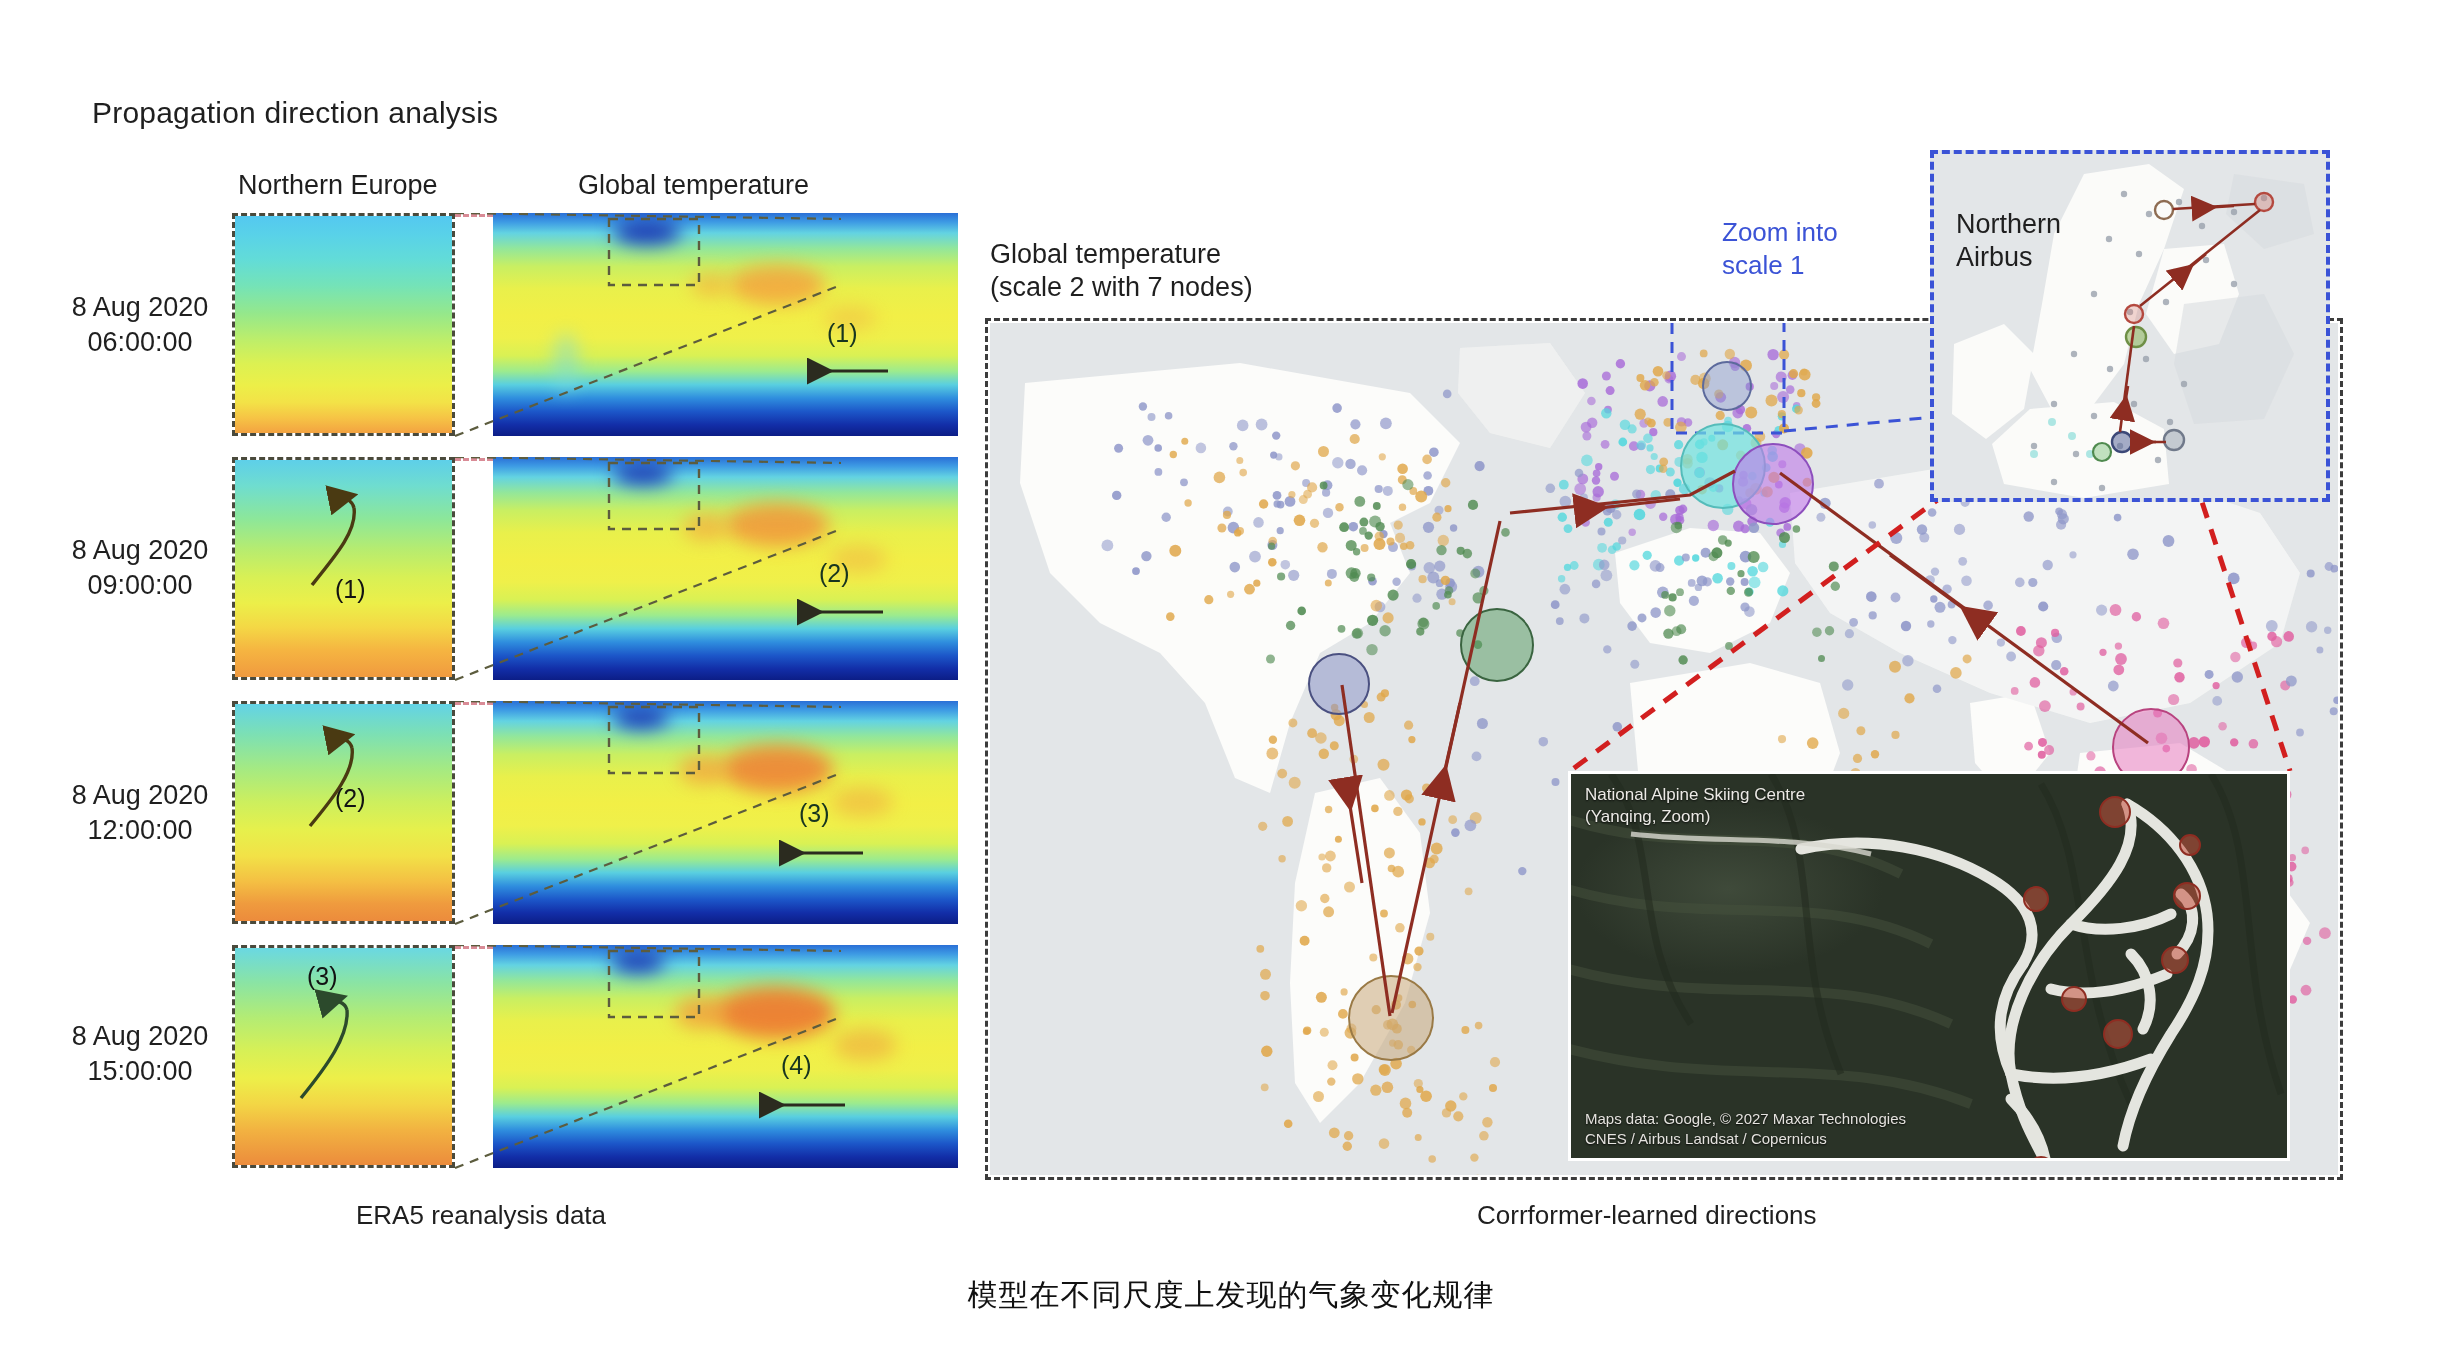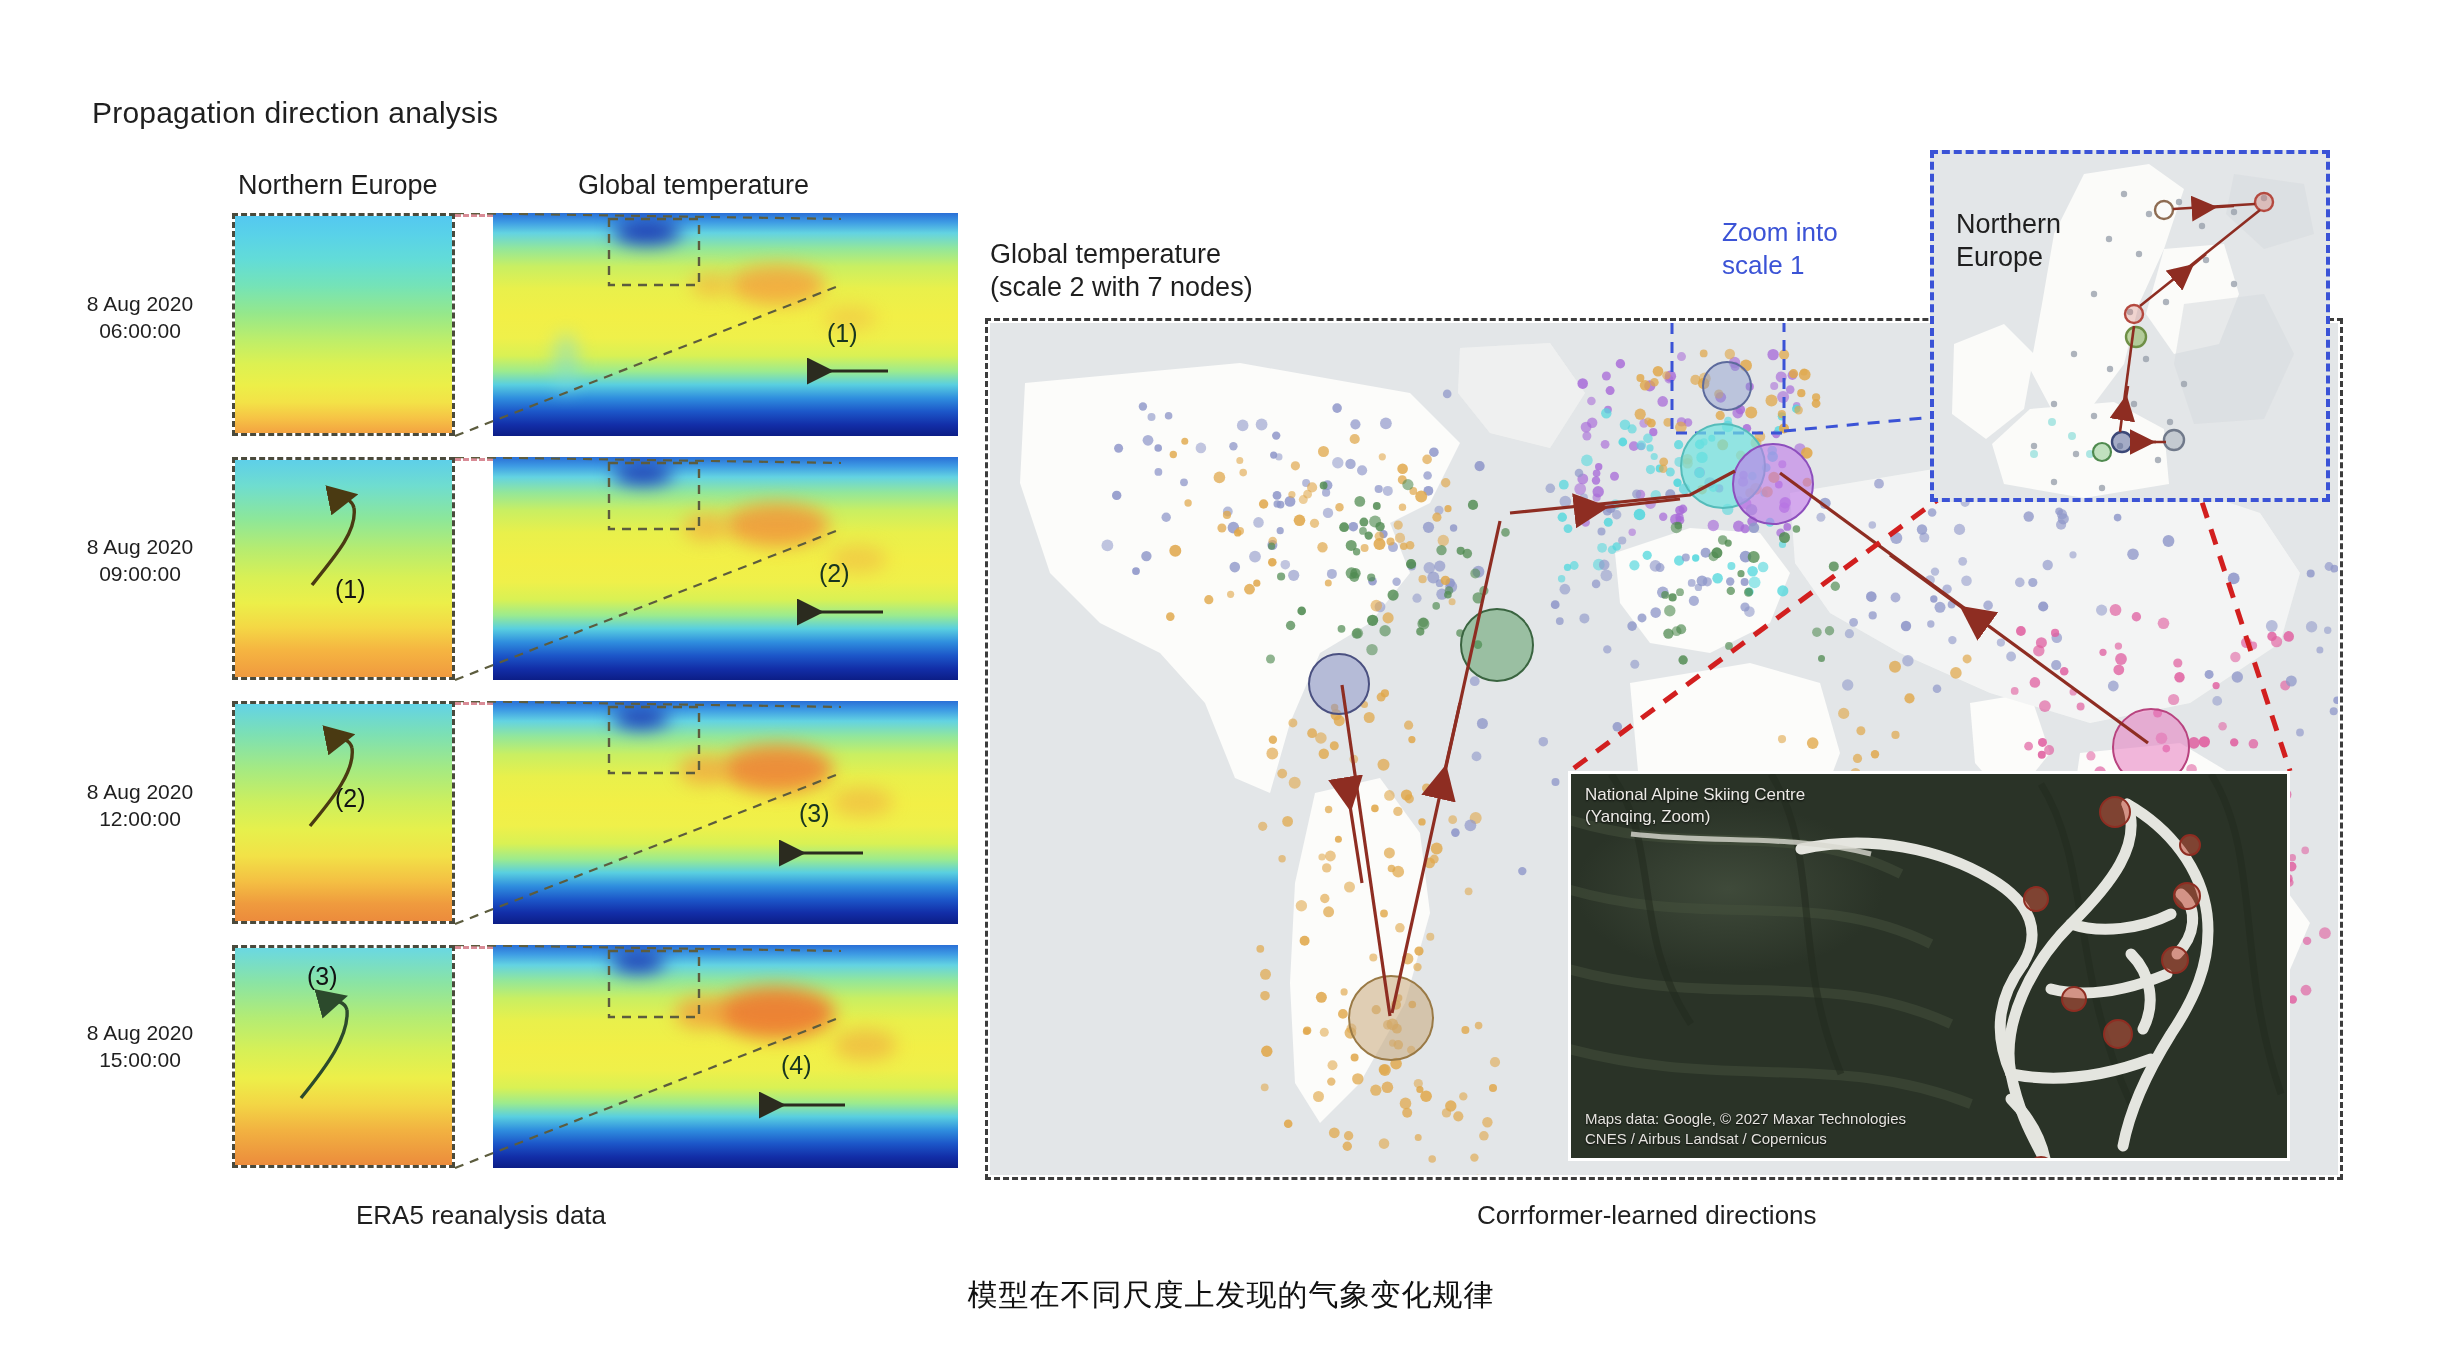--- a/index.html
+++ b/index.html
@@ -10,21 +10,21 @@
     overflow: hidden;
   }
   #root { position: relative; width: 2462px; height: 1111px; }
 
   .abs { position: absolute; }
 
   
   .h-title    { font-size: 30px; color: #1f1f1f; letter-spacing: .2px; }
   .col-head   { font-size: 27px; color: #1f1f1f; }
   .panel-head { font-size: 27px; color: #1f1f1f; line-height: 1.22; }
-  .row-label  { font-size: 21px; color: #1f1f1f; line-height: 1.3; text-align: center; }
+  .row-label  { font-size: 27px; color: #1f1f1f; line-height: 1.3; text-align: center; }
   .foot-cap   { font-size: 26px; color: #1f1f1f; }
   .zoom-lbl   { font-size: 26px; color: #3b53d6; line-height: 1.26; }
   .ne-lbl     { font-size: 27px; color: #1f1f1f; line-height: 1.22; }
   .sat-lbl    { font-size: 17px; color: #eceae6; line-height: 1.28;
                 text-shadow: 0 1px 2px rgba(0,0,0,.85); }
   .sat-attr   { font-size: 15px; color: #e4e2de; line-height: 1.3;
                 text-shadow: 0 1px 2px rgba(0,0,0,.9); }
   .cn-cap     { font-size: 30px; color: #111; letter-spacing: 1px; }
 
   
@@ -1247,21 +1247,21 @@
         <line x1="326" y1="56" x2="206" y2="152"></line>
         <line x1="272" y1="100" x2="248" y2="120" marker-end="url(#neArr)"></line>
         <line x1="200" y1="172" x2="186" y2="278"></line>
         <line x1="194" y1="232" x2="190" y2="256" marker-end="url(#neArr)"></line>
         <line x1="232" y1="288" x2="198" y2="288"></line>
         <line x1="222" y1="288" x2="206" y2="288" marker-end="url(#neArr)"></line>
       </g>
     </svg>
     <div class="abs ne-lbl" style="left:22px; top:16px;margin-top:38px;">
       <div>Northern</div>
-      <div>Europe</div>
+      <div>Airbus</div>
     </div>
   </div>
 
   <div class="abs foot-cap" style="left:1477px; top:1200px;">Corrformer-learned directions</div>
 
   <div class="abs cn-cap" style="left:0; top:1275px; width:2462px; text-align:center;">模型在不同尺度上发现的气象变化规律</div>
 
 </div>
 
 </body></html>

